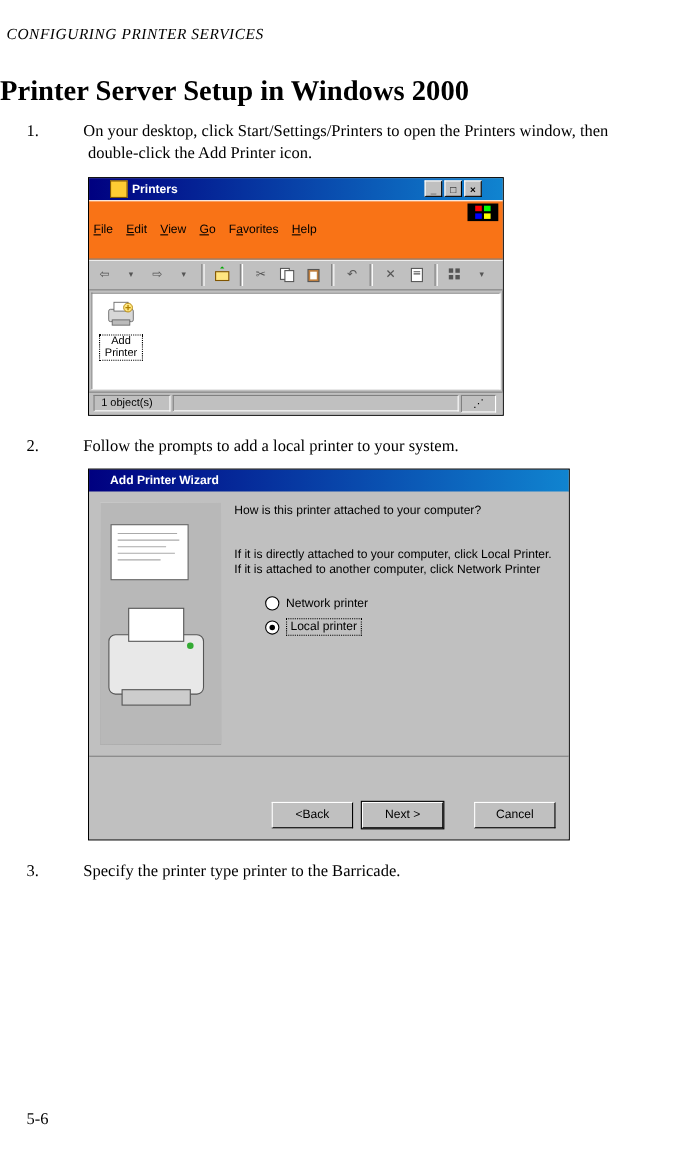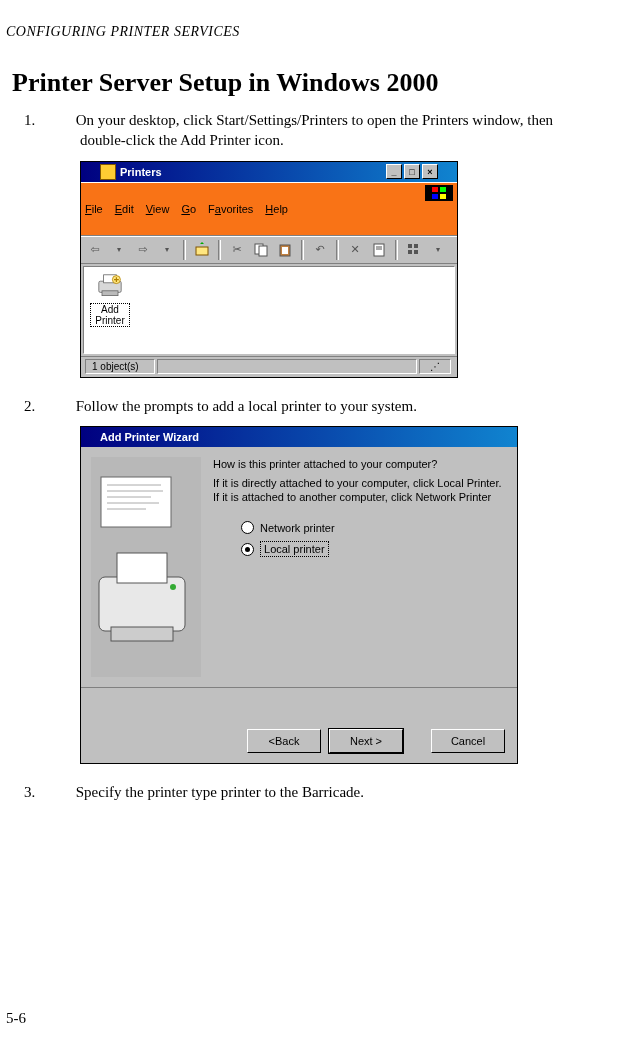--- a/index.html
+++ b/index.html
@@ -18,21 +18,21 @@
     font-family: Georgia, serif;
     letter-spacing: 0.5px;
     padding: 24px 0 0 6px;
     font-variant: small-caps;
   }
   .title {
     font-size: 26px;
     font-weight: bold;
     font-family: Georgia, serif;
     margin: 28px 0 12px 0;
-    padding-left: 12px;
+    padding-left: 0;
   }
   .body-text {
     font-size: 15px;
     line-height: 1.35;
     margin: 8px 40px 10px 80px;
     text-indent: -28px;
   }
   .body-text .num {
     display: inline-block;
     width: 20px;
@@ -251,21 +251,21 @@
     align-items: center;
     justify-content: center;
     margin-top: 33px;
   }
   .btn98.default {
     outline: 1px solid #000;
   }
   .page-num {
     position: absolute;
     bottom: 20px;
-    left: 6px;
+    left: 24px;
     font-size: 15px;
     font-family: Georgia, serif;
   }
 </style>
 </head>
 <body>
 
 <div class="header">CONFIGURING PRINTER SERVICES</div>
 
 <div class="title">Printer Server Setup in Windows 2000</div>
@@ -394,21 +394,21 @@
           <line x1="16" y1="40" x2="60" y2="40" stroke="#aaa"></line>
           <line x1="16" y1="46" x2="68" y2="46" stroke="#aaa"></line>
           <line x1="16" y1="52" x2="55" y2="52" stroke="#aaa"></line>
           <rect x="8" y="120" width="86" height="54" rx="6" fill="#e8e8e8" stroke="#555"></rect>
           <rect x="26" y="96" width="50" height="30" fill="#fff" stroke="#555"></rect>
           <rect x="20" y="170" width="62" height="14" fill="#ccc" stroke="#555"></rect>
           <circle cx="82" cy="130" r="3" fill="#3a3"></circle>
         </svg>
       </div>
       <div class="wiz-right">
-        <div style="margin-bottom:5px;">How is this printer attached to your computer?</div>
+        <div style="margin-bottom:26px;">How is this printer attached to your computer?</div>
         <div style="margin-bottom:16px;">If it is directly attached to your computer, click Local Printer. If it is attached to another computer, click Network Printer</div>
         <div style="margin-left:28px;">
           <div class="radio-row">
             <span class="radio"></span>
             <span><span class="u">N</span><span>etwork printer</span></span>
           </div>
           <div class="radio-row">
             <span class="radio checked"></span>
             <span class="radio-label"><span class="u">L</span><span>ocal printer</span></span>
           </div>

